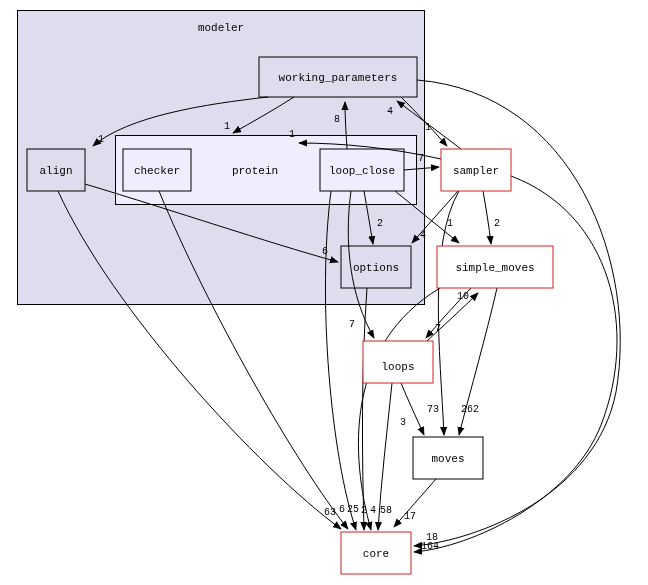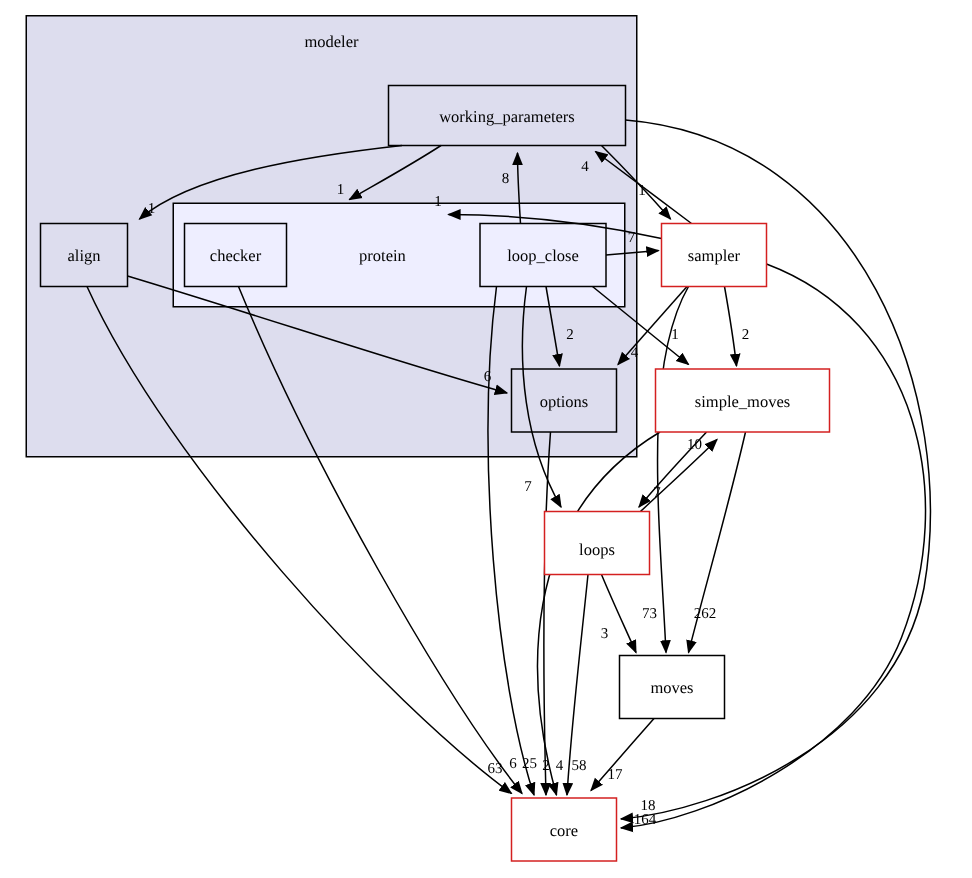--- a/index.html
+++ b/index.html
@@ -1,17 +1,17 @@
 <!DOCTYPE html>
 <html><head>
 <meta charset="utf-8">
 <style>
   html,body{margin:0;padding:0;background:#ffffff;}
   .canvas{position:relative;width:648px;height:585px;background:#ffffff;
-          font-family:Liberation Serif, serif;}
+          font-family:Liberation Mono, monospace;}
   svg{display:block;}
   .cluster-outer{fill:#ddddee;stroke:#000000;stroke-width:1;}
   .cluster-inner{fill:#eeeeff;stroke:#000000;stroke-width:1;}
   .cluster-label{font-size:11px;fill:#000000;text-anchor:middle;}
   .edge-line{fill:none;stroke:#000000;stroke-width:1;}
   .edge-label{font-size:10px;fill:#000000;text-anchor:middle;}
   .node-label{font-size:11px;fill:#000000;text-anchor:middle;}
   .transparent-box{fill:none;stroke:#000000;stroke-width:1;}
   .white-box{fill:#ffffff;stroke:#000000;stroke-width:1;}
   .red-box{fill:#ffffff;stroke:#d42020;stroke-width:1;}

